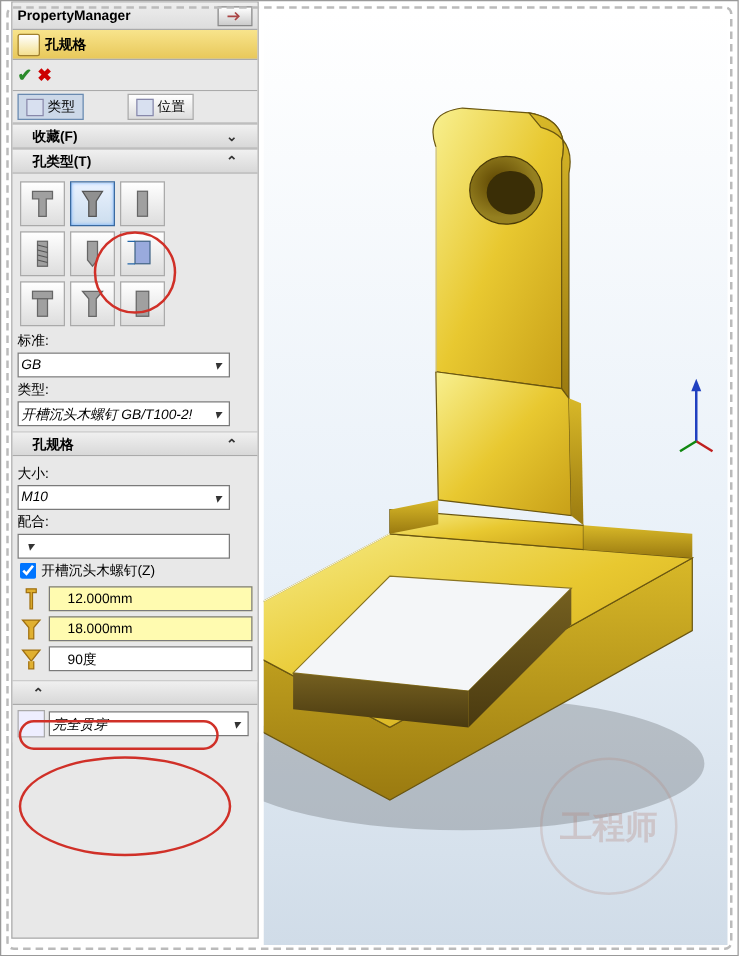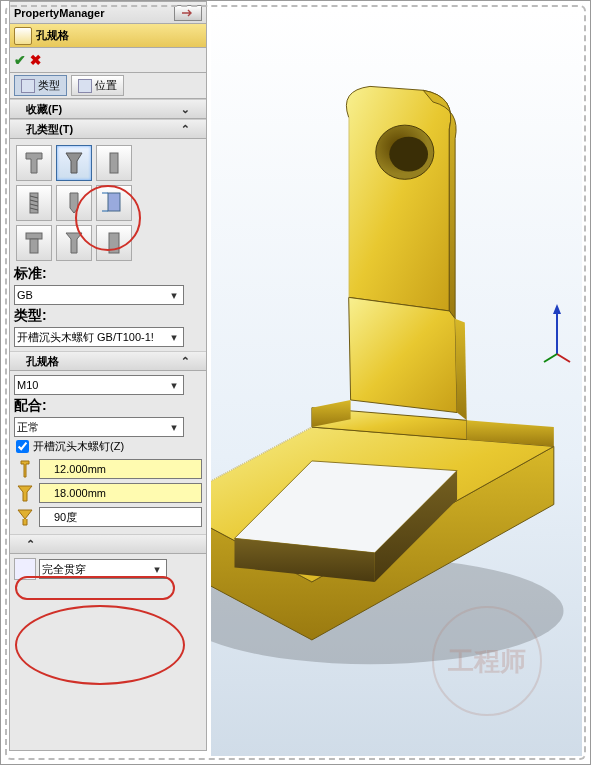--- a/index.html
+++ b/index.html
@@ -23,37 +23,37 @@
   .pm-title .txt { flex:1; }
   .pin-btn { width:28px; height:16px; border:1px solid #888; background:linear-gradient(#fff,#ccc); cursor:pointer; display:flex;align-items:center;justify-content:center;}
   .feature-title {
     background: linear-gradient(#f8e48c,#e8c85a); height:24px; display:flex; align-items:center;
     padding:0 4px; border-bottom:1px solid #aaa; font-weight:bold;
   }
   .ft-icon { width:18px; height:18px; margin-right:4px; border:1px solid #a08030; background:linear-gradient(#fff,#f4e090); border-radius:2px;}
   .okcancel { display:flex; padding:4px; gap:4px; background:#e8e8e8; border-bottom:1px solid #aaa; }
   .ok-btn { color:#2a8a2a; font-size:14px; font-weight:bold; cursor:pointer;}
   .x-btn { color:#c00; font-size:14px; font-weight:bold; cursor:pointer;}
-  .tabs { display:flex; padding:2px 4px; background:#e8e8e8; border-bottom:1px solid #aaa;}
+  .tabs { display:flex; padding:2px 4px; background:#e8e8e8; border-bottom:1px solid #aaa;gap:31px;}
   .tabbtn { border:1px solid #aaa; background:linear-gradient(#fff,#ddd); padding:2px 6px; margin-right:4px; cursor:pointer; display:flex; align-items:center; gap:3px;}
   .tabbtn.active { background:#ccd8e8; border-color:#6a8ab0;}
   .tab-icon { width:14px; height:14px; background:#d8e0f0; border:1px solid #88a;}
   .section-head {
     background: linear-gradient(#f0f0f0,#d8d8d8); height:20px; display:flex; align-items:center;
     padding:0 16px; border-top:1px solid #ccc; border-bottom:1px solid #aaa; font-weight:bold; cursor:pointer;
   }
   .section-head .sh-txt { flex:1; }
   .chev { font-size:11px; color:#333;}
   .section-body { padding:4px; background:#e8e8e8;}
   .grid3 { display:grid; grid-template-columns: repeat(3, 36px); gap:4px; padding:2px;}
   .holebtn { width:36px; height:36px; border:1px solid #aaa; background:linear-gradient(#fff,#ddd); cursor:pointer; display:flex;align-items:center;justify-content:center;}
   .holebtn.sel { border:1px solid #3a6aa0; background:linear-gradient(#eaf2ff,#cde); box-shadow:inset 0 0 3px #6af;}
   .holebtn svg { width:28px; height:28px; }
-  .lbl { font-size:14px; margin:2px 0;font-weight:bold;}
-  .combo { width:170px; height:20px; border:1px solid #7a7a7a; background:#fff; display:flex; align-items:center; padding:0 2px; cursor:pointer;}
+  .lbl { font-size:11px; margin:2px 0;}
+  .combo { width:170px; height:20px; border:1px solid #7a7a7a; background:#fff; display:flex; align-items:center; padding:0 2px; cursor:pointer;font-style:italic;}
   .combo .ct { flex:1; overflow:hidden; white-space:nowrap; text-overflow:ellipsis;}
   .combo .cd { width:14px; text-align:center; color:#333;}
   .chk { display:flex; align-items:center; gap:4px; padding:2px;}
   .chk input { width:13px; height:13px;}
   .dim-row { display:flex; align-items:center; gap:3px; margin:2px 0;}
   .dim-icon { width:22px; height:22px; display:flex;align-items:center;justify-content:center;}
   .dim-icon svg { width:20px; height:20px;}
   .dim-val { flex:1; height:20px; border:1px solid #7a7a7a; background:#fff; padding:0 14px; display:flex; align-items:center;}
   .dim-val.hl { background:#fffbb0;}
   .end-row { display:flex; gap:3px; align-items:center;}
@@ -167,37 +167,37 @@
           </svg>
         </div>
     </div>
     <div class="lbl">标准:</div>
     <div class="combo">
       <span class="ct">GB</span>
         <span class="cd">▾</span>
     </div>
     <div class="lbl">类型:</div>
     <div class="combo">
-      <span class="ct">开槽沉头木螺钉 GB/T100-1!</span>
+      <span class="ct">开槽沉头木螺钉 GB/T100-2!</span>
         <span class="cd">▾</span>
     </div>
   </div>
 
   <div class="section-head">
     <span class="sh-txt">孔规格</span>
     <span class="chev">⌃</span>
   </div>
   <div class="section-body">
+    <div class="lbl">大小:</div>
     <div class="combo">
       <span class="ct">M10</span>
         <span class="cd">▾</span>
     </div>
     <div class="lbl">配合:</div>
     <div class="combo">
-      <span class="ct">正常</span>
         <span class="cd">▾</span>
     </div>
     <div class="chk">
       <input type="checkbox" checked="" style="">
       <span>开槽沉头木螺钉(Z)</span>
     </div>
 
     <div class="dim-row">
       <div class="dim-icon">
         <svg viewBox="0 0 20 20">
@@ -230,21 +230,21 @@
         </div>
     </div>
   </div>
 
   <div class="section-head">
     <span class="chev">⌃</span>
   </div>
   <div class="section-body">
     <div class="end-row">
       <div class="end-ico"></div>
-      <div class="combo" style="width:128px">
+      <div class="combo" style="width:160px">
         <span class="ct">完全贯穿</span>
           <span class="cd">▾</span>
       </div>
     </div>
   </div>
 </div>
 
 <div class="viewport">
   <svg class="part3d" viewBox="0 0 400 620">
     <defs>

